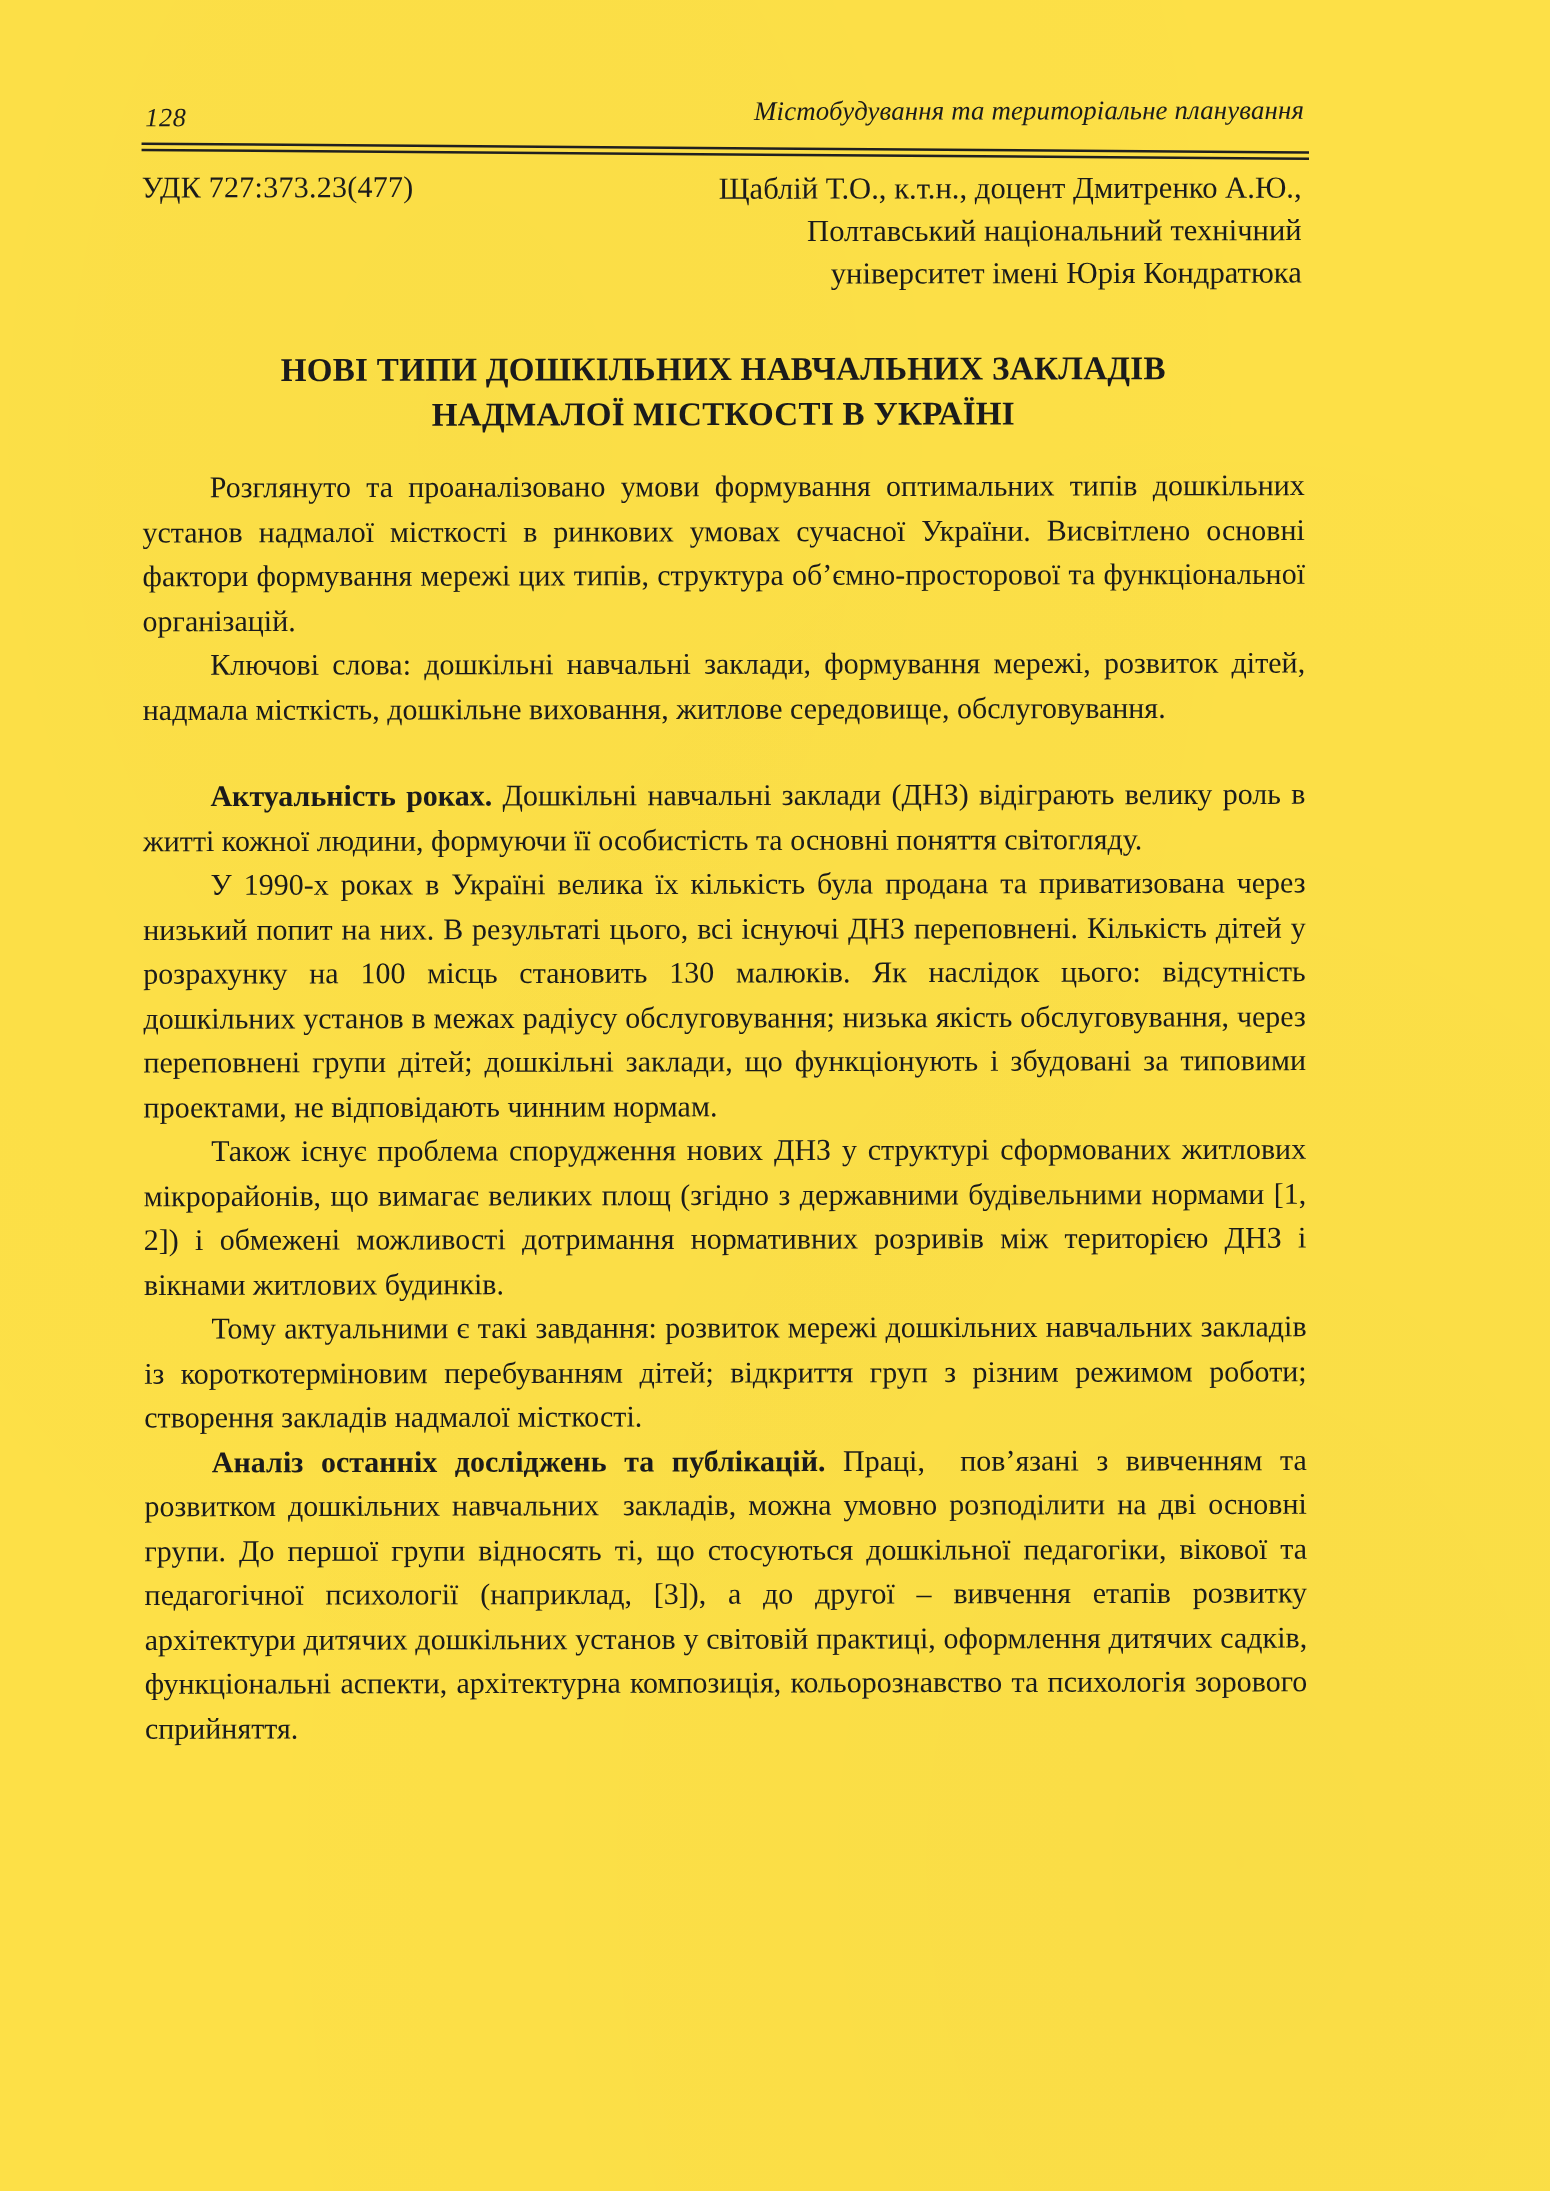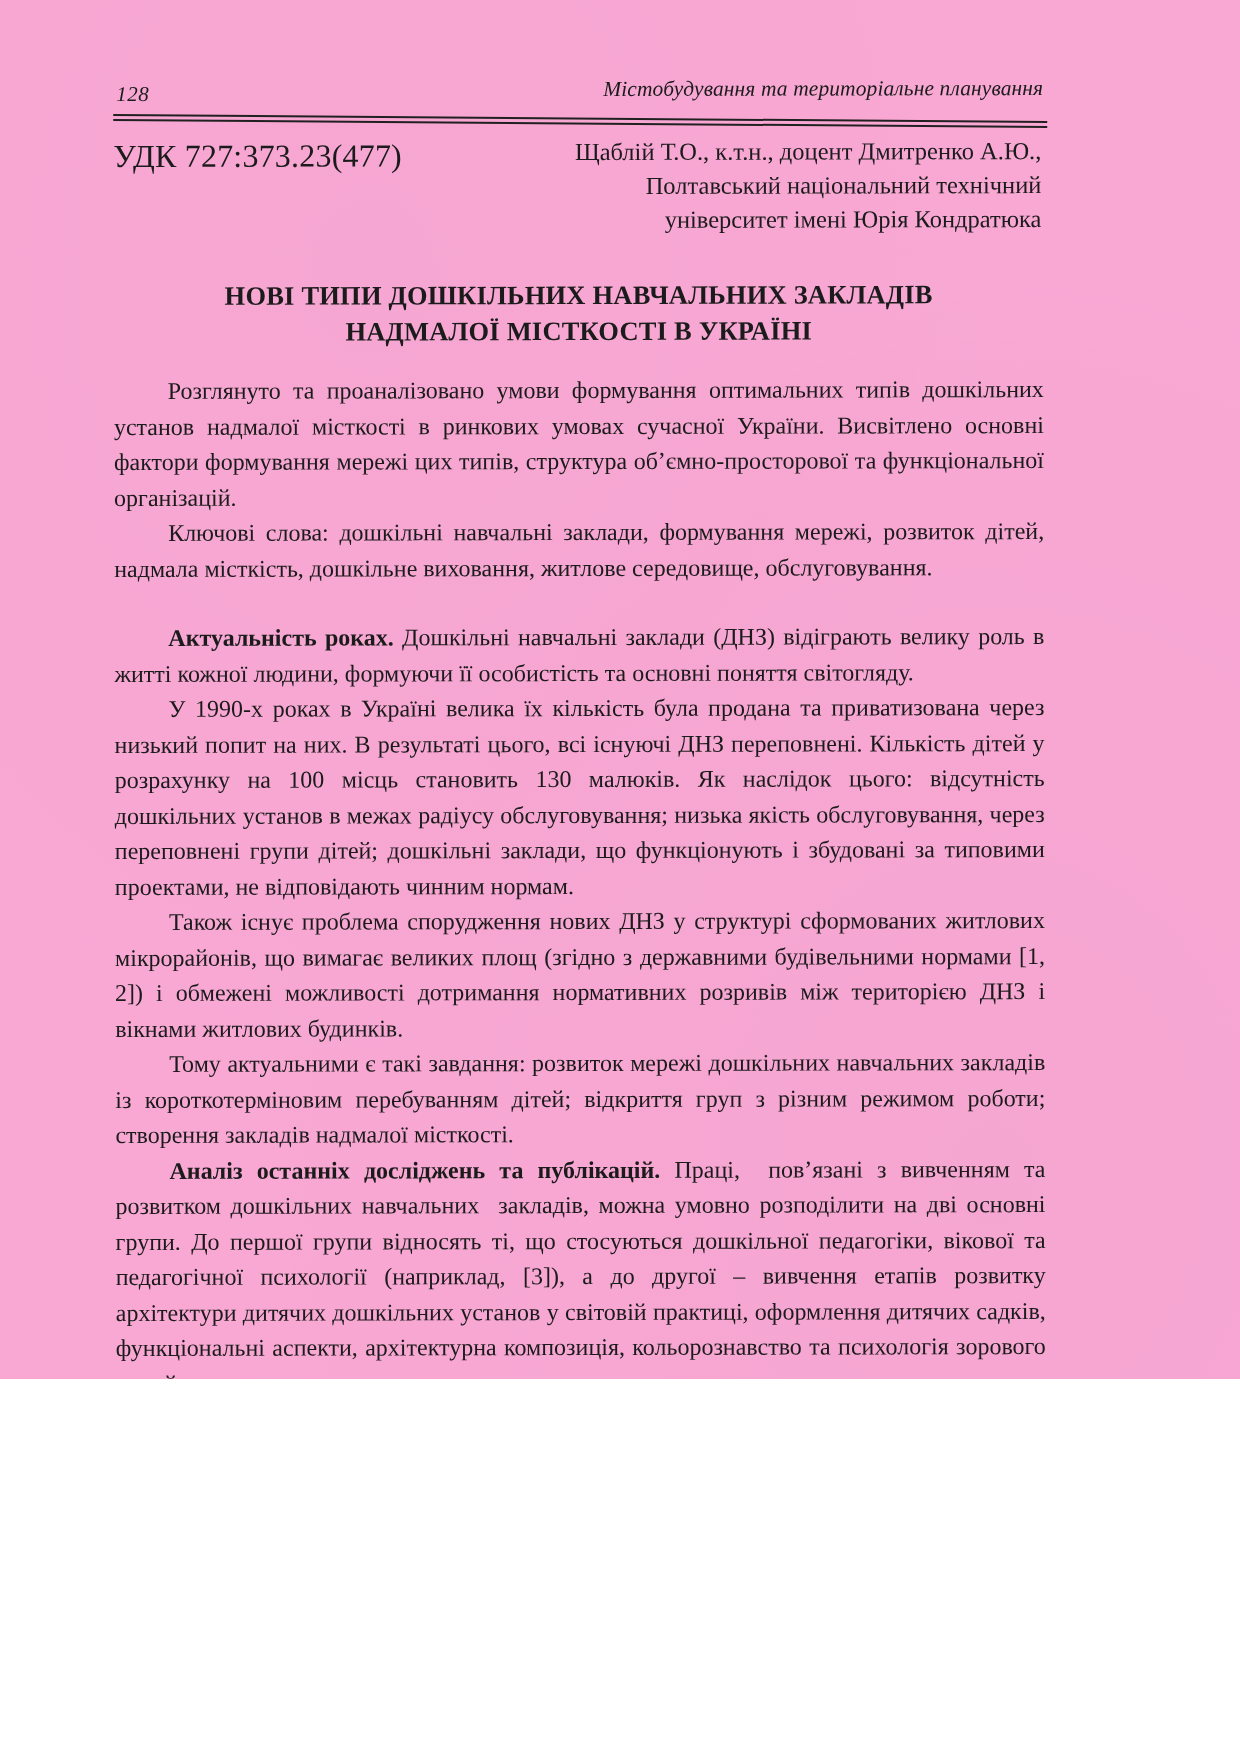--- a/index.html
+++ b/index.html
@@ -7,23 +7,23 @@
     padding: 0;
     background: #ffffff;
   }
   body {
     font-family: "Liberation Serif", "DejaVu Serif", serif;
     color: #1b1b1b;
   }
   .page {
     position: relative;
     width: 1240px;
-    height: 1379px;
+    height: 1753px;
     margin: 0 auto;
-    background: #f9a8d4;
+    background: #fde047;
     overflow: hidden;
   }
   
   .page::before {
     content: "";
     position: absolute;
     inset: 0;
     background:
       radial-gradient(ellipse at 30% 20%, rgba(0,0,0,0.012), transparent 60%),
       radial-gradient(ellipse at 80% 85%, rgba(0,0,0,0.014), transparent 62%);
@@ -81,21 +81,21 @@
   
   .bylineblock {
     position: relative;
     margin-top: 14px;
     min-height: 104px;
   }
   .udk {
     position: absolute;
     left: 0;
     top: 2px;
-    font-size: 32px;
+    font-size: 24px;
     letter-spacing: 0.2px;
   }
   .authors {
     text-align: right;
     font-size: 24.5px;
     line-height: 34px;
     padding-right: 2px;
   }
   .authors div { white-space: nowrap; }
 

